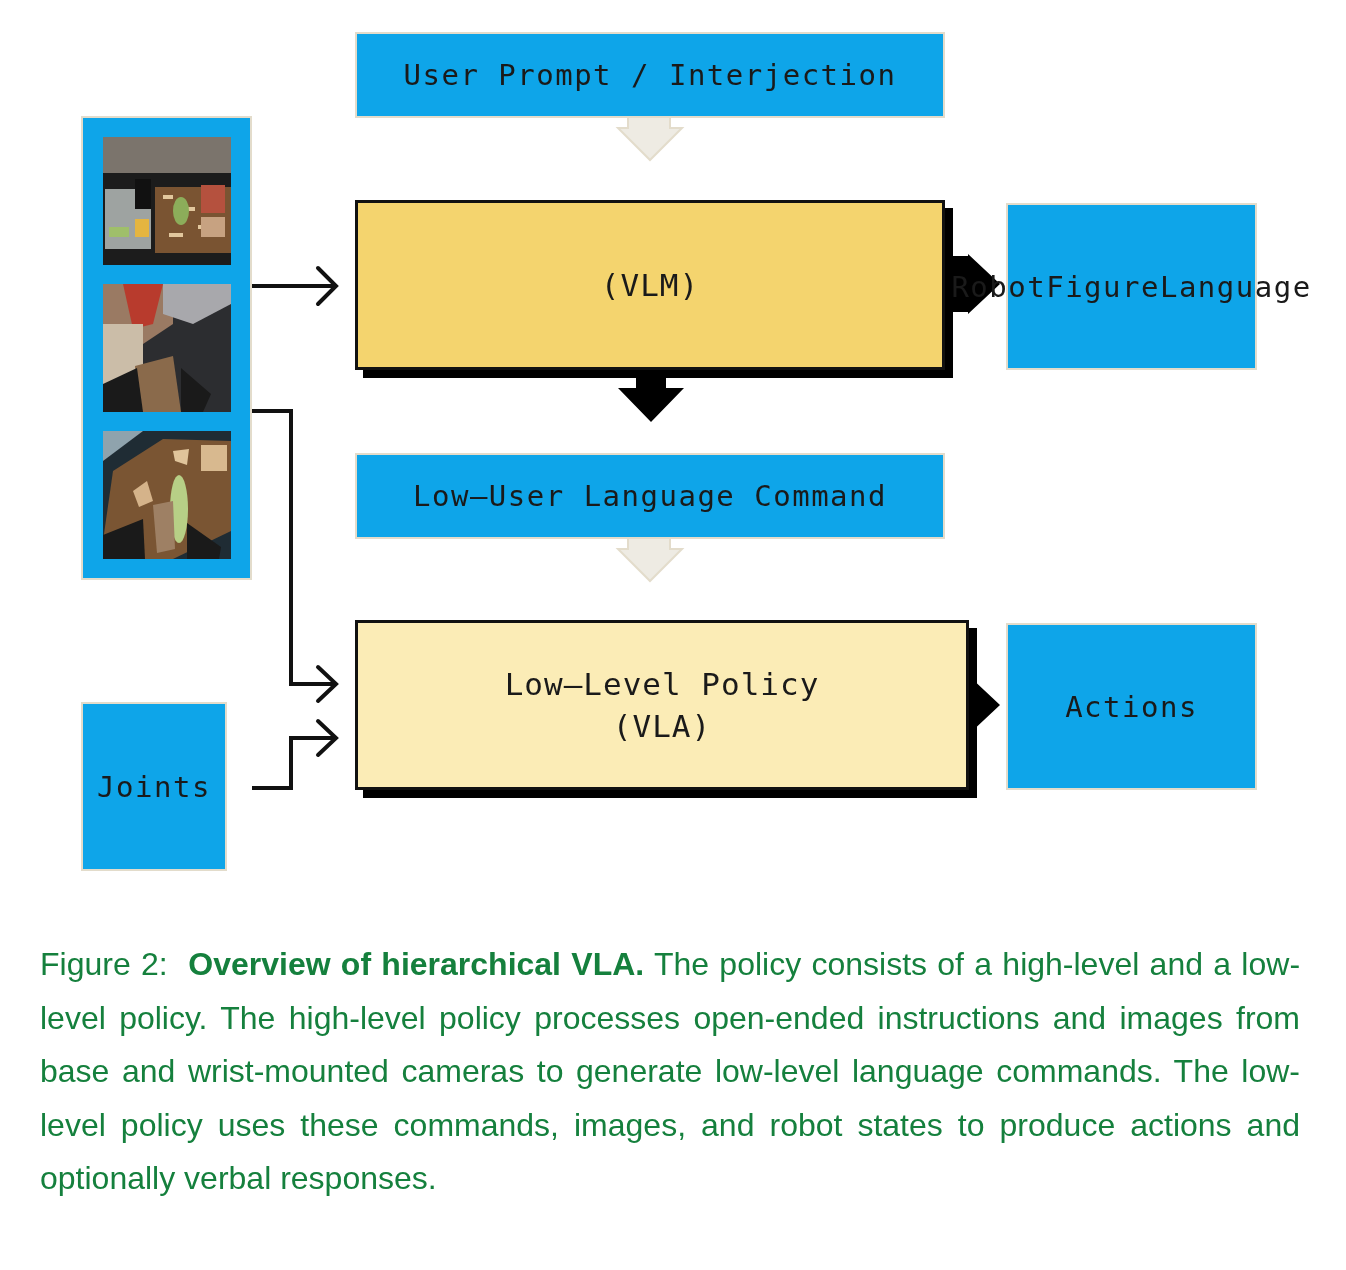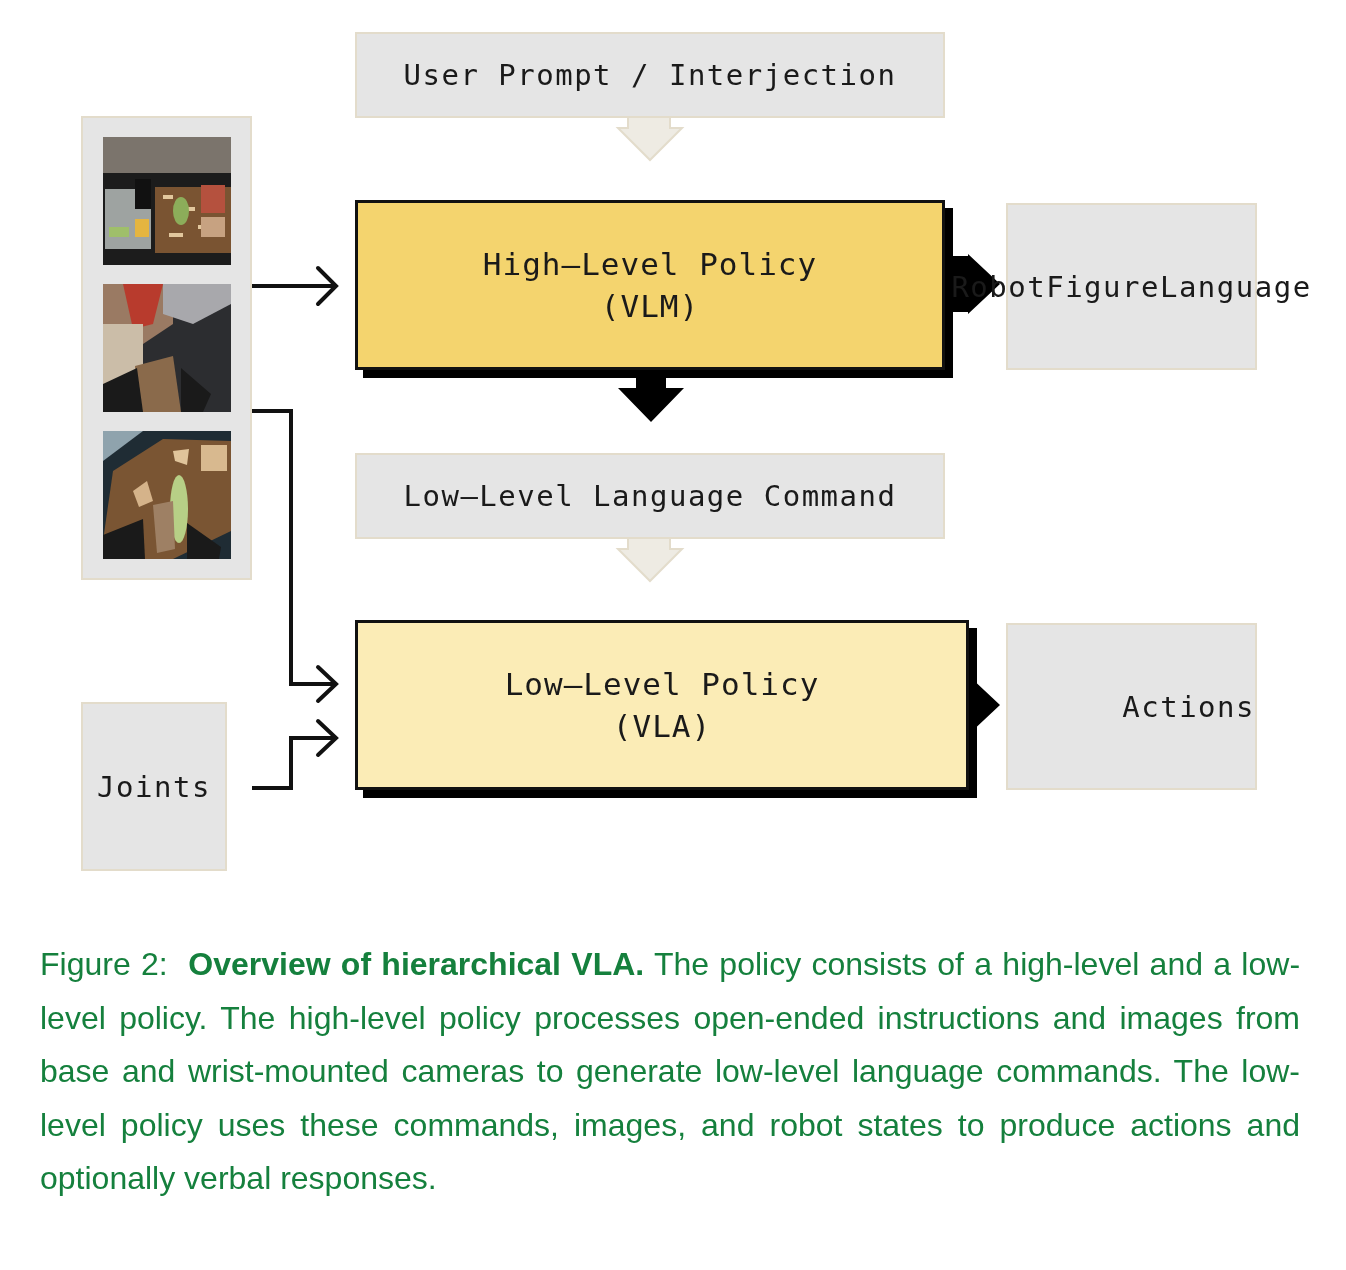--- a/index.html
+++ b/index.html
@@ -1,18 +1,18 @@
 <!DOCTYPE html>
 <html><head>
 <meta charset="utf-8">
 <style>
   html, body { margin: 0; padding: 0; background: #ffffff; }
   body { width: 1346px; height: 1270px; position: relative; overflow: hidden; }
   .mono { font-family: "DejaVu Sans Mono", "Liberation Mono", monospace; color: #1a1a1a; }
-  .gbox { position: absolute; background: #e5e5e5; border: 2px solid #e3dccb; box-sizing: border-box;
+  .gbox { position: absolute; background: #0ea5e9; border: 2px solid #e3dccb; box-sizing: border-box;
           display: flex; align-items: center; justify-content: center; text-align: center; }
   .pbox { position: absolute; border: 3px solid #111; box-sizing: border-box;
           display: flex; flex-direction: column; align-items: center; justify-content: center; text-align: center;
           box-shadow: 8px 8px 0 #000; }
   .pbox span { display: block; font-size: 31px; line-height: 42px; letter-spacing: 1px; }
   .gbox span { font-size: 29px; letter-spacing: 1.5px; line-height: 42px; }
   .thumb { position: absolute; width: 128px; height: 128px; }
   svg.overlay { position: absolute; left: 0; top: 0; }
   .caption { position: absolute; left: 40px; top: 938px; width: 1260px;
              font-family: Liberation Sans, sans-serif; font-size: 32px; line-height: 53.5px;
@@ -92,40 +92,39 @@
   <polygon points="30,60 44,50 50,70 36,76" fill="#d5b38a"></polygon>
   <polygon points="70,20 86,18 84,34 72,30" fill="#e0c49b"></polygon>
   <rect x="98" y="14" width="26" height="26" fill="#d8b98f"></rect>
   <ellipse cx="76" cy="78" rx="9" ry="34" fill="#b7cf86"></ellipse>
   <polygon points="50,74 70,70 72,118 54,122" fill="#9e8064"></polygon>
   <polygon points="0,104 40,88 42,128 0,128" fill="#1a1a1a"></polygon>
   <polygon points="84,92 118,116 116,128 84,128" fill="#1a1a1a"></polygon>
 </svg>
 
 <div class="pbox mono" style="left:355px; top:200px; width:590px; height:170px; background:#f4d46e;">
-  <span>High–Level Policy</span>
   <span>(VLM)</span>
 </div>
 
 <div class="gbox mono" style="left:1006px; top:203px; width:251px; height:167px; flex-direction:row;">
   <span>Robot</span>
   <span>Figure</span>
   <span>Language</span>
 </div>
 
 <div class="gbox mono" style="left:355px; top:453px; width:590px; height:86px;">
-  <span>Low–Level Language Command</span>
+  <span>Low–User Language Command</span>
 </div>
 
 <div class="pbox mono" style="left:355px; top:620px; width:614px; height:170px; background:#fbecb6;">
   <span>Low–Level Policy</span>
   <span>(VLA)</span>
 </div>
 
-<div class="gbox mono" style="left:1006px; top:623px; width:251px; height:167px;justify-content:flex-end;">
+<div class="gbox mono" style="left:1006px; top:623px; width:251px; height:167px;">
   <span>Actions</span>
 </div>
 
 <div class="gbox mono" style="left:81px; top:702px; width:146px; height:169px;">
   <span>Joints</span>
 </div>
 
 <div class="caption">
   <span>Figure 2:</span>&nbsp;
   <b>Overview of hierarchical VLA.</b>

